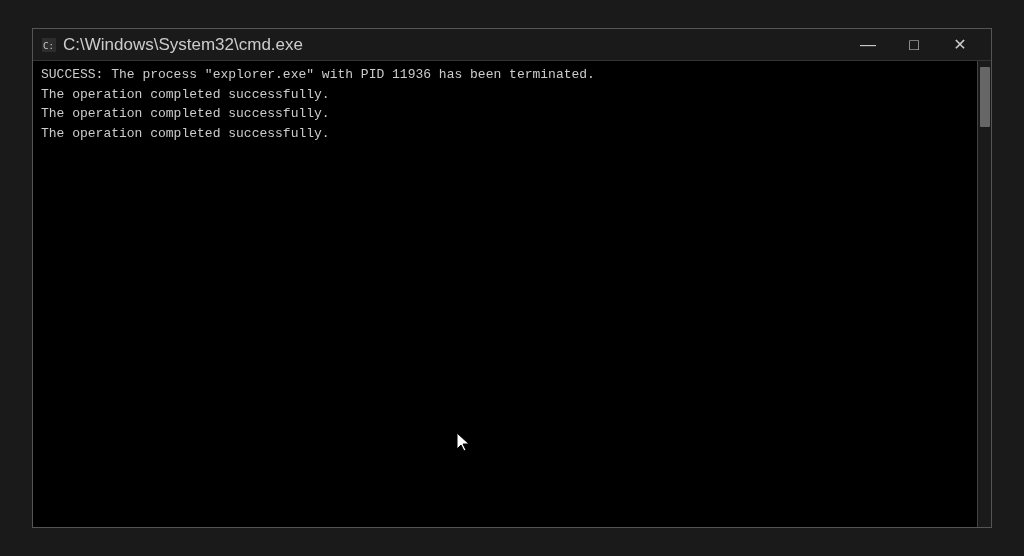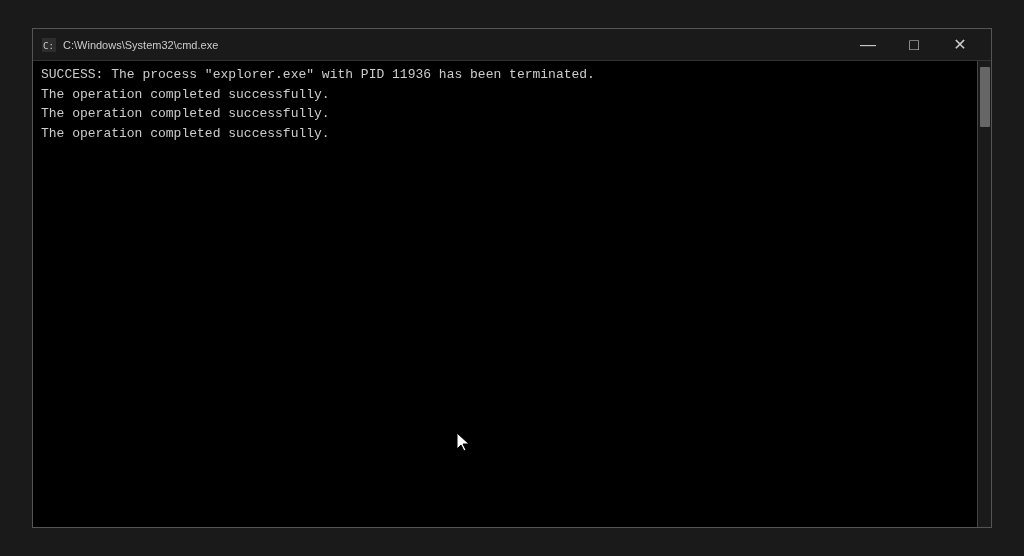--- a/index.html
+++ b/index.html
@@ -49,21 +49,21 @@
     }
 
     .titlebar-icon svg {
       width: 14px;
       height: 14px;
     }
 
     .titlebar-title {
       flex: 1;
       color: #cccccc;
-      font-size: 11px;
+      font-size: 17px;
       font-family: 'Segoe UI', Arial, sans-serif;
     }
 
     .titlebar-controls {
       display: flex;
       gap: 0;
     }
 
     .titlebar-btn {
       width: 46px;

